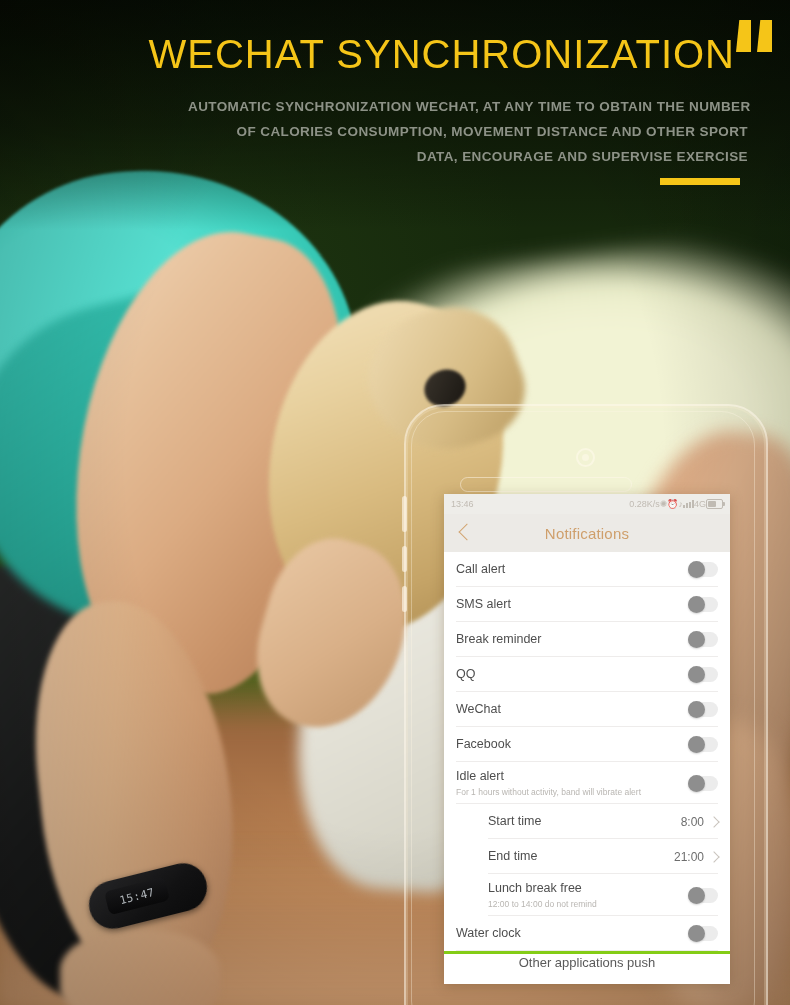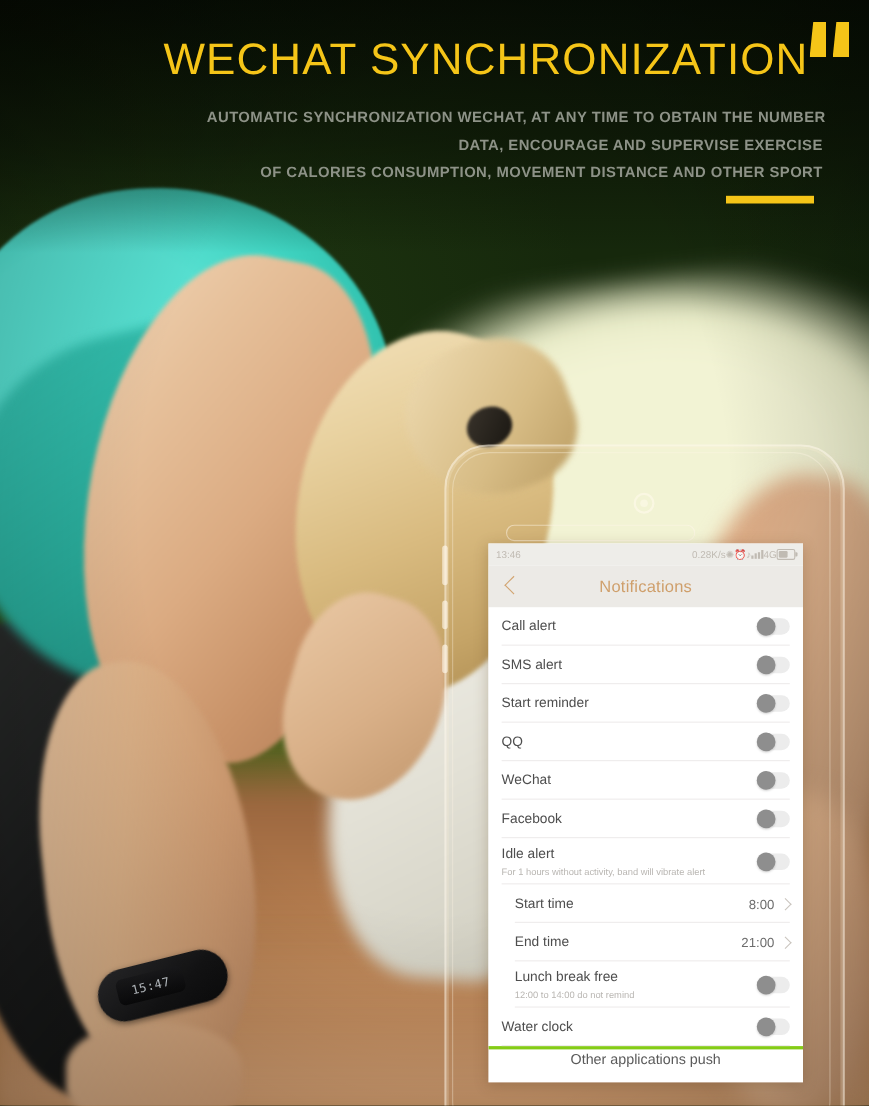--- a/index.html
+++ b/index.html
@@ -152,21 +152,21 @@
 
   .navbar{height:38px;background:#eceae6;display:flex;align-items:center;position:relative;}
   .back{position:absolute;left:14px;top:9px;width:11px;height:20px;cursor:pointer;}
   .back:before{content:"";position:absolute;left:3px;top:3px;width:11px;height:11px;
     border-left:1.6px solid #d2a470;border-bottom:1.6px solid #d2a470;transform:rotate(45deg);}
   .navtitle{flex:1;text-align:center;color:#cf9f6b;font-size:15px;letter-spacing:.2px;}
 
   .list{background:#fff;}
   .row{display:flex;align-items:center;min-height:35px;padding:0 12px 0 12px;position:relative;}
   .row .sep{position:absolute;left:12px;right:12px;bottom:0;height:1px;background:#eeeceb;}
-  .row.indent{padding-left:24px;}
+  .row.indent{padding-left:24px;margin-left:20px;}
   .row.indent .sep{left:24px;}
   .row .labels{flex:1;min-width:0;padding:6px 0;}
   .lbl{font-size:12.5px;color:#4e4e4e;line-height:17px;}
   .sub{font-size:8.5px;color:#b9b6b2;line-height:12px;margin-top:1px;}
   .toggle{flex:0 0 auto;width:30px;height:15px;border-radius:9px;
     background:#ececec;position:relative;cursor:pointer;}
   .toggle i{position:absolute;left:0;top:-1px;width:17px;height:17px;border-radius:50%;
     background:#8e8e8e;display:block;box-shadow:0 1px 2px rgba(0,0,0,.18);}
   .val{font-size:12px;color:#6d6d6d;margin-right:6px;}
   .chev{width:7px;height:7px;border-right:1.4px solid #c9c4bd;border-top:1.4px solid #c9c4bd;
@@ -210,22 +210,22 @@
 </div>
 
 <div id="header">
   <div class="hd-title">WECHAT SYNCHRONIZATION</div>
   <div class="quotes">
     <span class="qmark q1"></span>
     <span class="qmark q2"></span>
   </div>
   <div class="hd-sub">
     <div>AUTOMATIC SYNCHRONIZATION WECHAT, AT ANY TIME TO OBTAIN THE NUMBER</div>
+    <div>OF CALORIES CONSUMPTION, MOVEMENT DISTANCE AND OTHER SPORT</div>
     <div>DATA, ENCOURAGE AND SUPERVISE  EXERCISE</div>
-    <div>OF CALORIES CONSUMPTION, MOVEMENT DISTANCE AND OTHER SPORT</div>
   </div>
   <div class="hd-rule"></div>
 </div>
 
 <div id="phone">
   <div class="phone-frame"></div>
   <div class="phone-frame-in"></div>
   <div class="cam"></div>
   <div class="speaker"></div>
   <div class="vol v1"></div>
@@ -273,21 +273,21 @@
           <div class="labels">
             <div class="lbl">SMS alert</div>
           </div>
           <span class="toggle">
             <i></i>
           </span>
           <span class="sep"></span>
         </div>
         <div class="row">
           <div class="labels">
-            <div class="lbl">Start reminder</div>
+            <div class="lbl">Break reminder</div>
           </div>
           <span class="toggle">
             <i></i>
           </span>
           <span class="sep"></span>
         </div>
         <div class="row">
           <div class="labels">
             <div class="lbl">QQ</div>
           </div>

